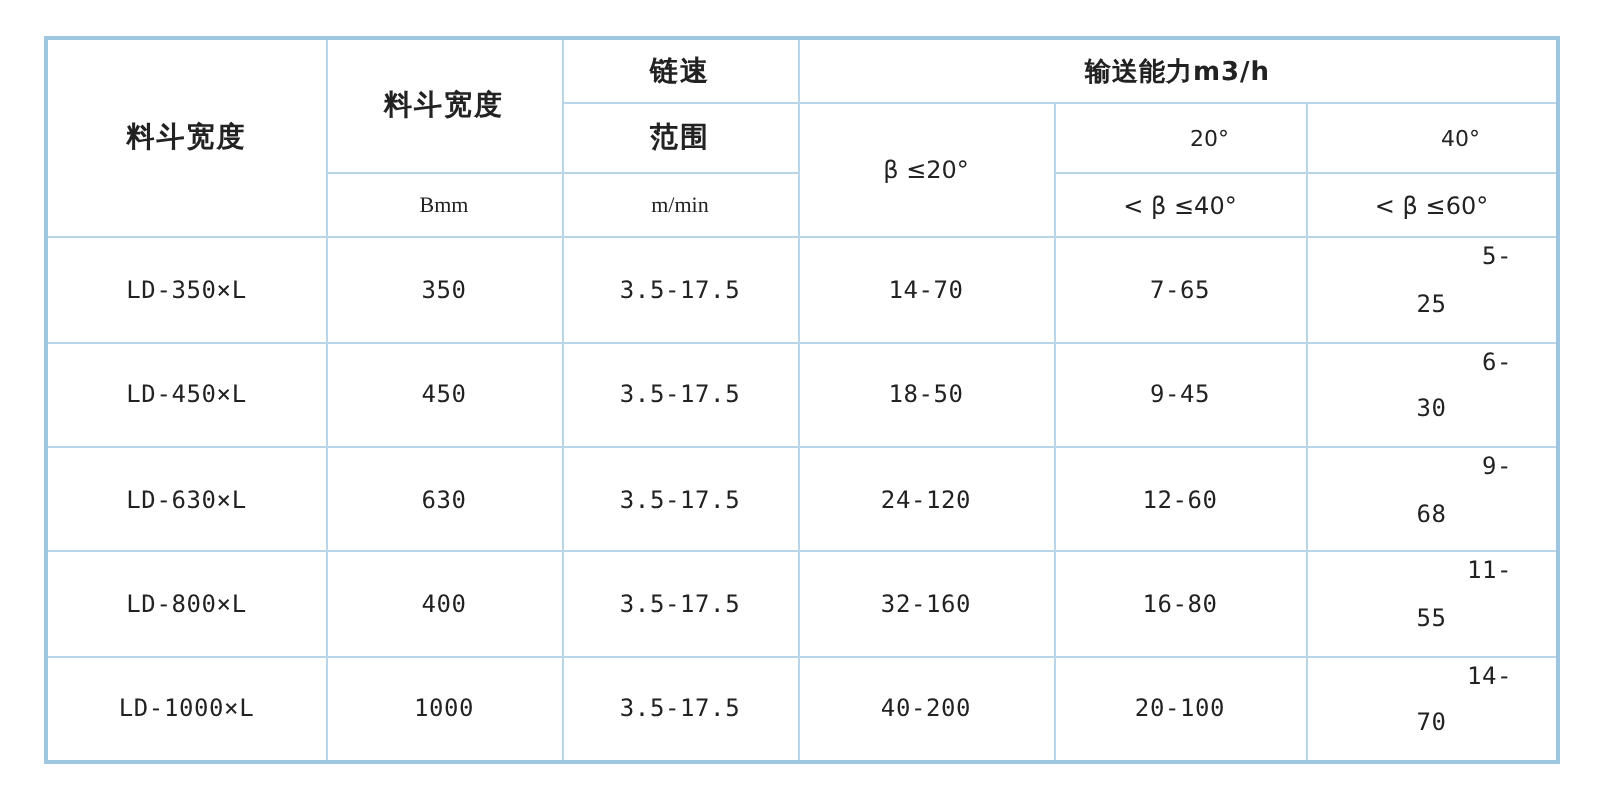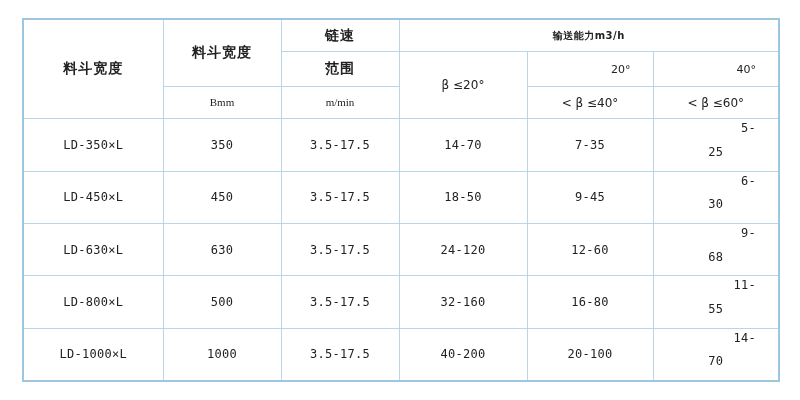--- a/index.html
+++ b/index.html
@@ -56,29 +56,29 @@
     font-weight: bold;
     letter-spacing: 1px;
     text-align: center;
   }
   .hdr-sub {
     font-family: Liberation Serif, serif;
     font-size: 11px;
   }
   .hdr-group {
     font-family: "DejaVu Sans", sans-serif;
-    font-size: 10px;
+    font-size: 13px;
     font-weight: bold;
     letter-spacing: 0.5px;
   }
   .hdr-angle {
     font-family: "DejaVu Sans", sans-serif;
     font-size: 11px;
     text-align: right;
-    padding-right: 22px;
+    padding-right: 38px;
     display: block;
   }
   .hdr-beta {
     font-family: "DejaVu Sans", sans-serif;
     font-size: 12px;
     display: block;
   }
 
   
   .data-row td {
@@ -160,21 +160,21 @@
         <td class="hdr-cell">
           <span class="hdr-beta">&lt; β ≤60°</span>
         </td>
       </tr>
 
       <tr class="data-row">
         <td>LD-350×L</td>
         <td>350</td>
         <td>3.5-17.5</td>
         <td>14-70</td>
-        <td>7-35</td>
+        <td>7-65</td>
         <td class="cap-cell">
           <span class="cap-top">5-</span>
           <span class="cap-bottom">25</span>
         </td>
       </tr>
 
       <tr class="data-row">
         <td>LD-450×L</td>
         <td>450</td>
         <td>3.5-17.5</td>
@@ -193,21 +193,21 @@
         <td>24-120</td>
         <td>12-60</td>
         <td class="cap-cell">
           <span class="cap-top">9-</span>
           <span class="cap-bottom">68</span>
         </td>
       </tr>
 
       <tr class="data-row">
         <td>LD-800×L</td>
-        <td>500</td>
+        <td>400</td>
         <td>3.5-17.5</td>
         <td>32-160</td>
         <td>16-80</td>
         <td class="cap-cell">
           <span class="cap-top">11-</span>
           <span class="cap-bottom">55</span>
         </td>
       </tr>
 
       <tr class="data-row">

